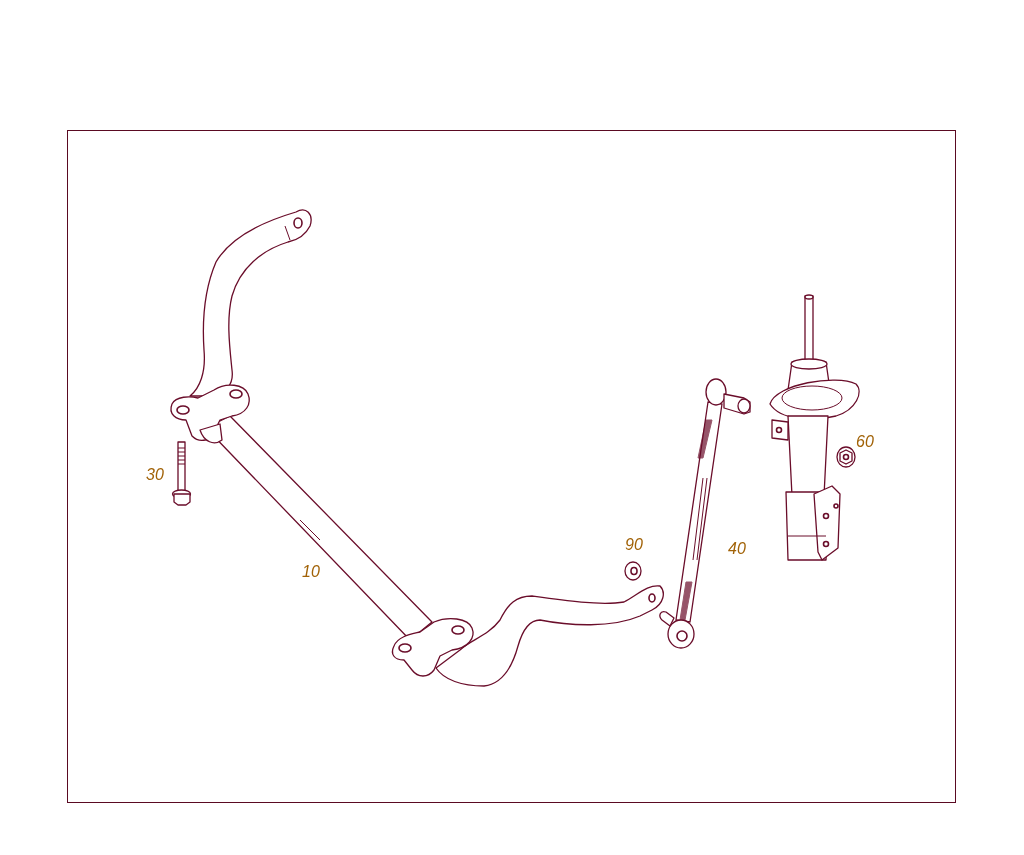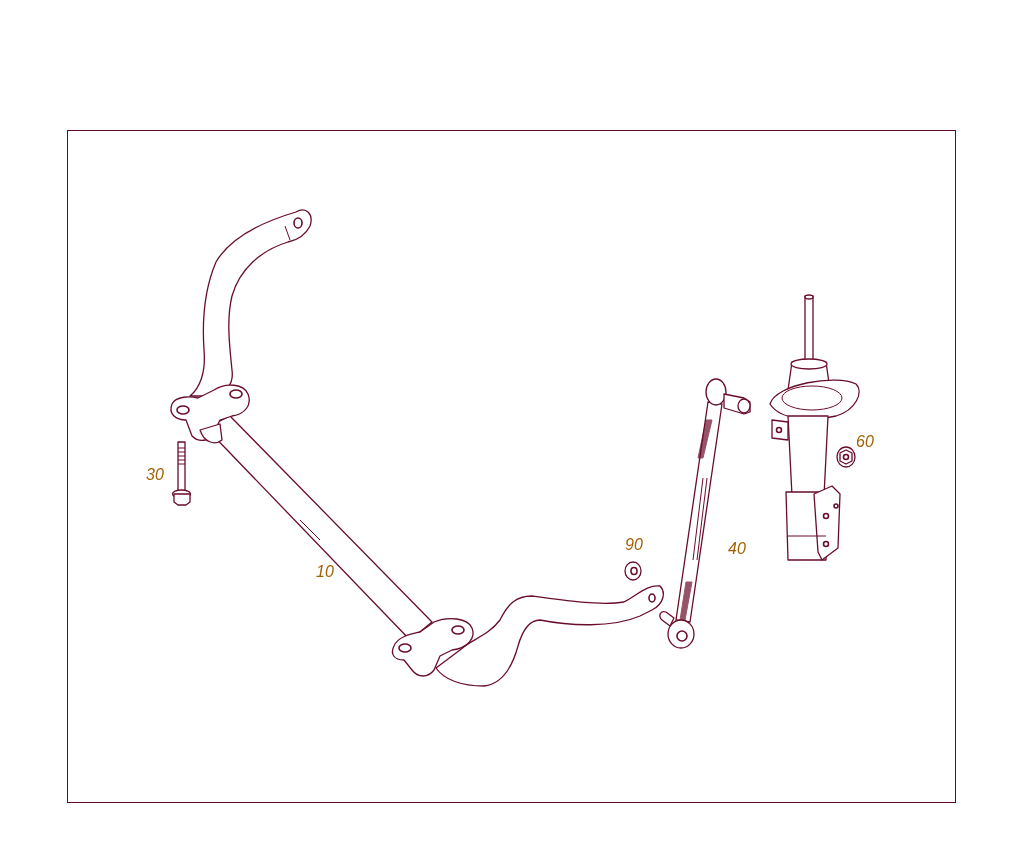--- a/index.html
+++ b/index.html
@@ -106,18 +106,18 @@
       <line class="thin" x1="788" y1="536" x2="826" y2="536"></line>
     </g>
 
     <g>
       <ellipse class="ln" cx="846" cy="457" rx="9" ry="10"></ellipse>
       <polygon class="ln" points="846,450 852,453 852,461 846,464 840,461 840,453"></polygon>
       <circle class="hole" cx="846" cy="457" r="2.5"></circle>
     </g>
   </svg>
 
-  <span class="callout" style="left:316px; top:564px;text-align:center;">10</span>
+  <span class="callout" style="left:302px; top:564px;text-align:center;">10</span>
   <span class="callout" style="left:146px; top:467px;text-align:center;">30</span>
   <span class="callout" style="left:716px; top:541px;margin-left:12px;">40</span>
   <span class="callout" style="left:625px; top:537px;">90</span>
   <span class="callout" style="left:856px; top:434px;">60</span>
 </div>
 
 </body></html>

